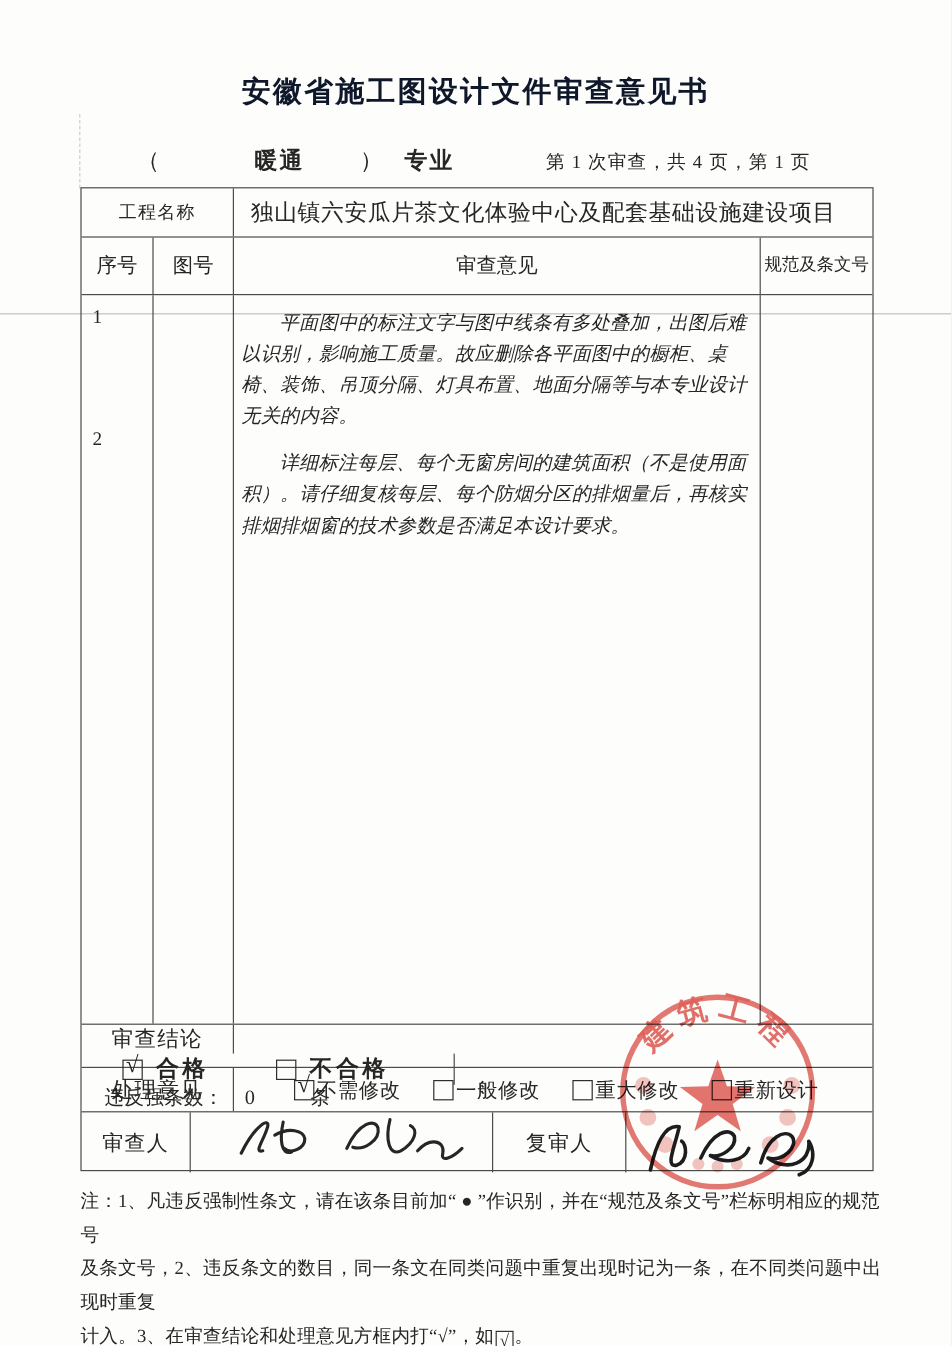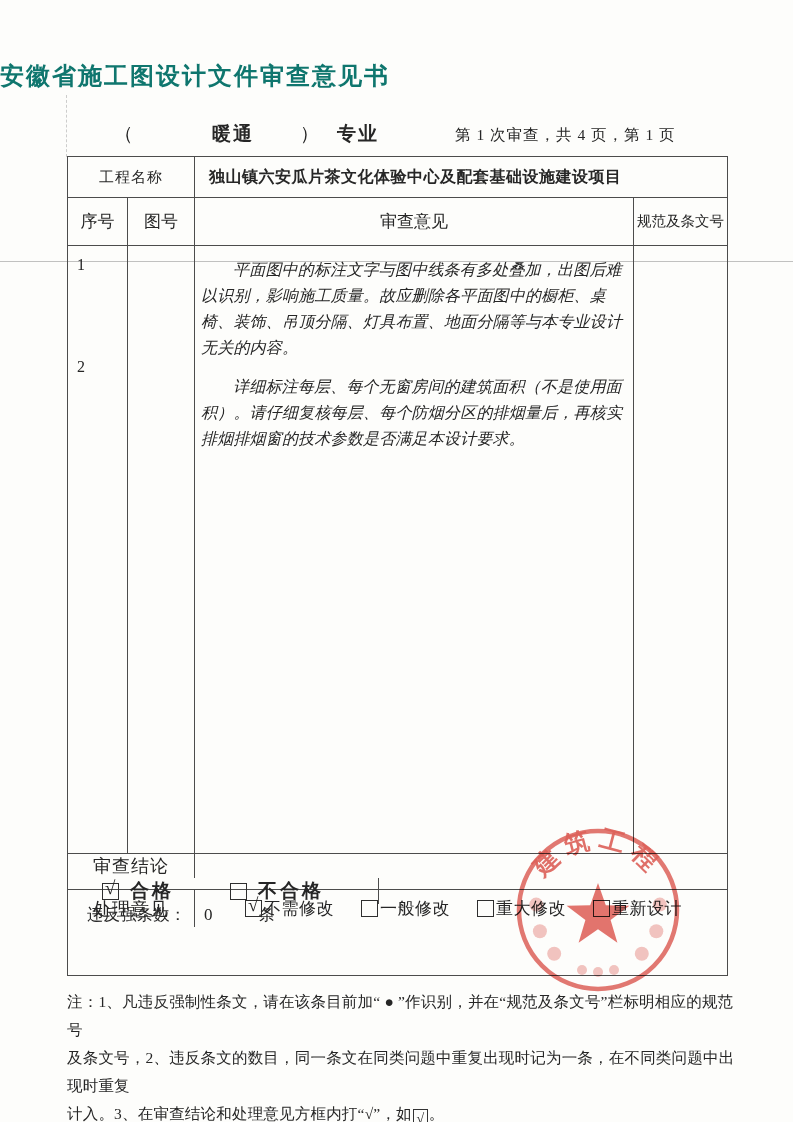--- a/index.html
+++ b/index.html
@@ -7,44 +7,44 @@
   .page {
     position:relative; width:793px; height:1122px; margin:0 auto;
     background:#fdfdfb; overflow:hidden; color:#262626;
     font-family:"Liberation Serif","DejaVu Serif",serif;
   }
   
   .scan-hline { position:absolute; left:0; top:261px; width:793px; height:1px; background:#9a9a9a; opacity:.6; }
   .scan-vline { position:absolute; left:66px; top:95px; width:0; height:62px; border-left:1px dashed #b9b9b9; opacity:.7; }
 
   .title {
-    position:absolute; top:60px; left:0; width:100%; 
+    position:absolute; top:60px; left:0; width:100%; text-align:center;
     font-family:"Liberation Sans","DejaVu Sans",sans-serif;
-    font-size:24px; font-weight:bold; letter-spacing:2px; color:#0f766e;
+    font-size:24px; font-weight:bold; letter-spacing:2px; color:#0f172a;
   }
 
   .spec-line { position:absolute; top:121px; left:0; width:100%; height:28px; font-size:19px; }
   .spec-line .paren-open  { position:absolute; left:114px; top:0; }
   .spec-line .specialty   { position:absolute; left:212px; top:0; font-family:"Liberation Sans","DejaVu Sans",sans-serif; font-weight:bold; letter-spacing:2px; }
   .spec-line .paren-close { position:absolute; left:300px; top:0; }
   .spec-line .spec-suffix { position:absolute; left:337px; top:0; font-family:Liberation Serif, serif; font-weight:bold; letter-spacing:2px; }
   .spec-line .review-info { position:absolute; left:455px; top:4px; font-size:15.5px; letter-spacing:1px; }
 
   
   .doc-table { position:absolute; left:67px; top:156px; width:661px; height:820px; border:1.6px solid #4c4c4c; }
   .trow { display:flex; width:100%; border-bottom:1.4px solid #4c4c4c; }
   .trow:last-child { border-bottom:none; }
   .tcell { border-right:1.4px solid #4c4c4c; position:relative; }
   .tcell:last-child { border-right:none; }
   .center { display:flex; align-items:center; justify-content:center; text-align:center; }
 
   .row-project { height:41px; }
   .cell-project-label { width:127px; font-size:15px; letter-spacing:1px; }
   .cell-project-name  { flex:1; display:flex; align-items:center; padding-left:14px;
-                        font-size:16px; font-weight:700; letter-spacing:.5px; }
+                        font-size:19px; font-weight:400; letter-spacing:.5px; }
 
   .row-header { height:48px; font-size:17px; }
   .col-seq { width:60px; } .col-draw { width:67px; } .col-op { width:439px; } .col-code { flex:1; }
   .cell-code-header { flex-direction:row; font-size:14.5px; line-height:19px; }
 
   .row-body { height:608px; font-size:16px; }
   .seq-num { position:absolute; left:9px; font-size:16px; }
   .seq-1 { top:10px; } .seq-2 { top:112px; }
   .opinion-p { margin:0 6px; text-indent:2em; line-height:26px; letter-spacing:.2px;font-style:italic; }
   .opinion-p.first { padding-top:11px; }
@@ -172,20 +172,44 @@
           <span class="cb"></span>
           <span class="opt-label">重大修改</span>
         </span>
         <span class="opt opt-small">
           <span class="cb"></span>
           <span class="opt-label">重新设计</span>
         </span>
       </div>
     </div>
 
+    <div class="trow row-sign">
+      <div class="tcell center cell-sign-label1">审查人</div>
+      <div class="tcell cell-sign-sig1">
+        <svg class="sig-svg sig1" width="225" height="58" viewBox="0 0 225 58">
+          <g fill="none" stroke="#262626" stroke-width="2.6" stroke-linecap="round" stroke-linejoin="round">
+            <path d="M28,40 C40,16 52,10 50,18 C47,29 38,40 46,38"></path>
+            <path d="M63,14 C60,28 61,42 70,39 M56,25 C68,18 80,21 81,28 C81,36 70,41 64,36"></path>
+            <path d="M116,36 C126,14 140,11 142,19 C144,29 130,38 121,35"></path>
+            <path d="M152,12 C148,28 151,43 161,38 C173,31 176,20 169,17"></path>
+            <path d="M175,38 C186,26 198,30 196,40 C194,48 204,44 212,36"></path>
+          </g>
+        </svg>
+      </div>
+      <div class="tcell center cell-sign-label2">复审人</div>
+      <div class="tcell cell-sign-sig2">
+        <svg class="sig-svg sig2" width="190" height="78" viewBox="0 0 190 78">
+          <g fill="none" stroke="#1d1d1d" stroke-width="3" stroke-linecap="round" stroke-linejoin="round">
+            <path d="M14,62 C20,34 28,24 38,26 C34,44 26,60 36,58 C46,54 44,40 40,38"></path>
+            <path d="M56,52 C66,30 80,26 84,34 C86,44 72,52 64,50 C78,58 92,54 96,44"></path>
+            <path d="M106,56 C112,34 126,28 132,34 C138,42 124,56 112,52 C128,64 148,56 146,38 C152,48 150,62 138,66"></path>
+          </g>
+        </svg>
+      </div>
+    </div>
 
   </div>
 
   <svg class="stamp" viewBox="0 0 172 172">
     <circle cx="86" cy="86" r="79" fill="none" stroke="#dc544c" stroke-width="4.5" opacity=".85"></circle>
     <polygon fill="#dd4f47" opacity=".85" points="86,59 93.8,81.3 117.4,81.8 98.6,96.1 105.4,118.7 86,105.2 66.6,118.7 73.4,96.1 54.6,81.8 78.2,81.3"></polygon>
     <defs>
         <path id="arcTop" d="M 24,86 A 62 62 0 0 1 148,86" fill="none"></path>
       </defs>
     <text font-size="25" letter-spacing="7" fill="#dc544c" opacity=".9">

